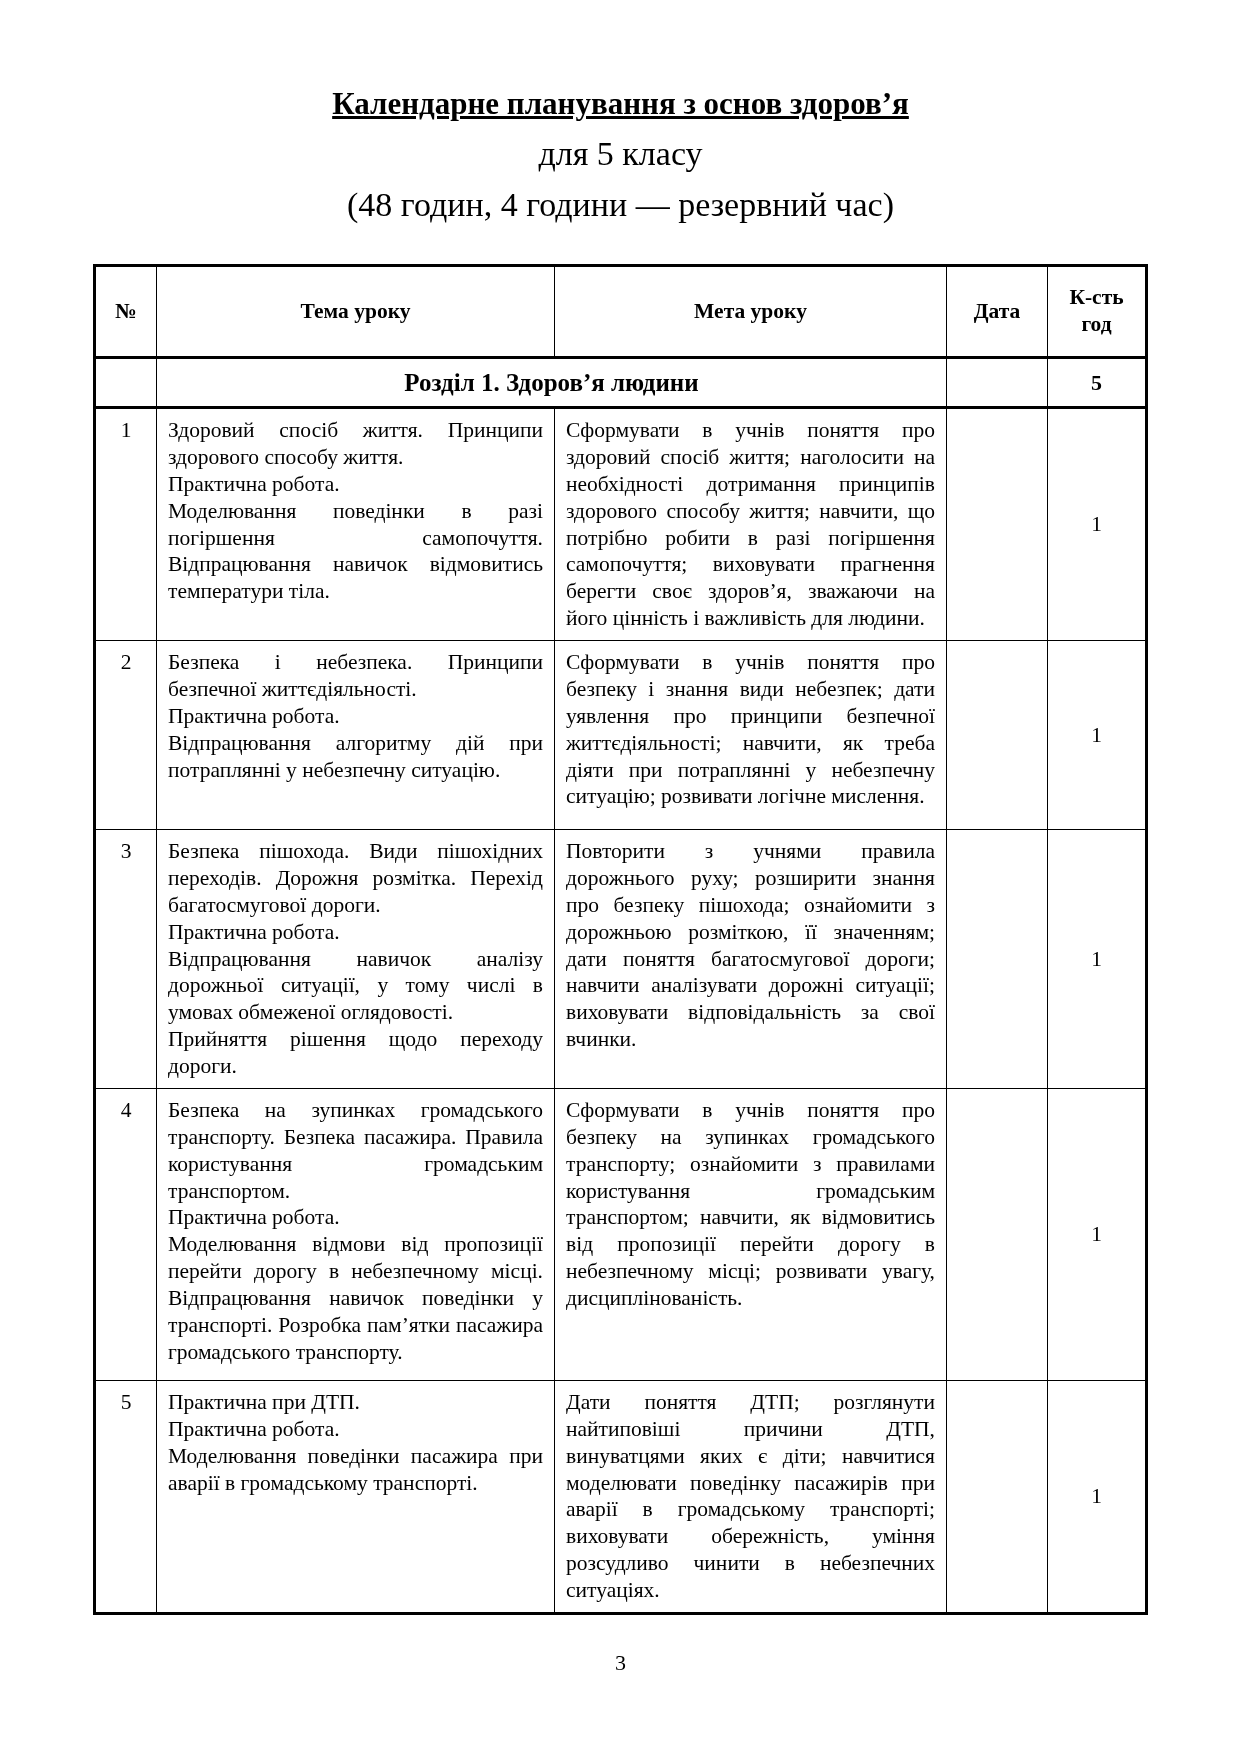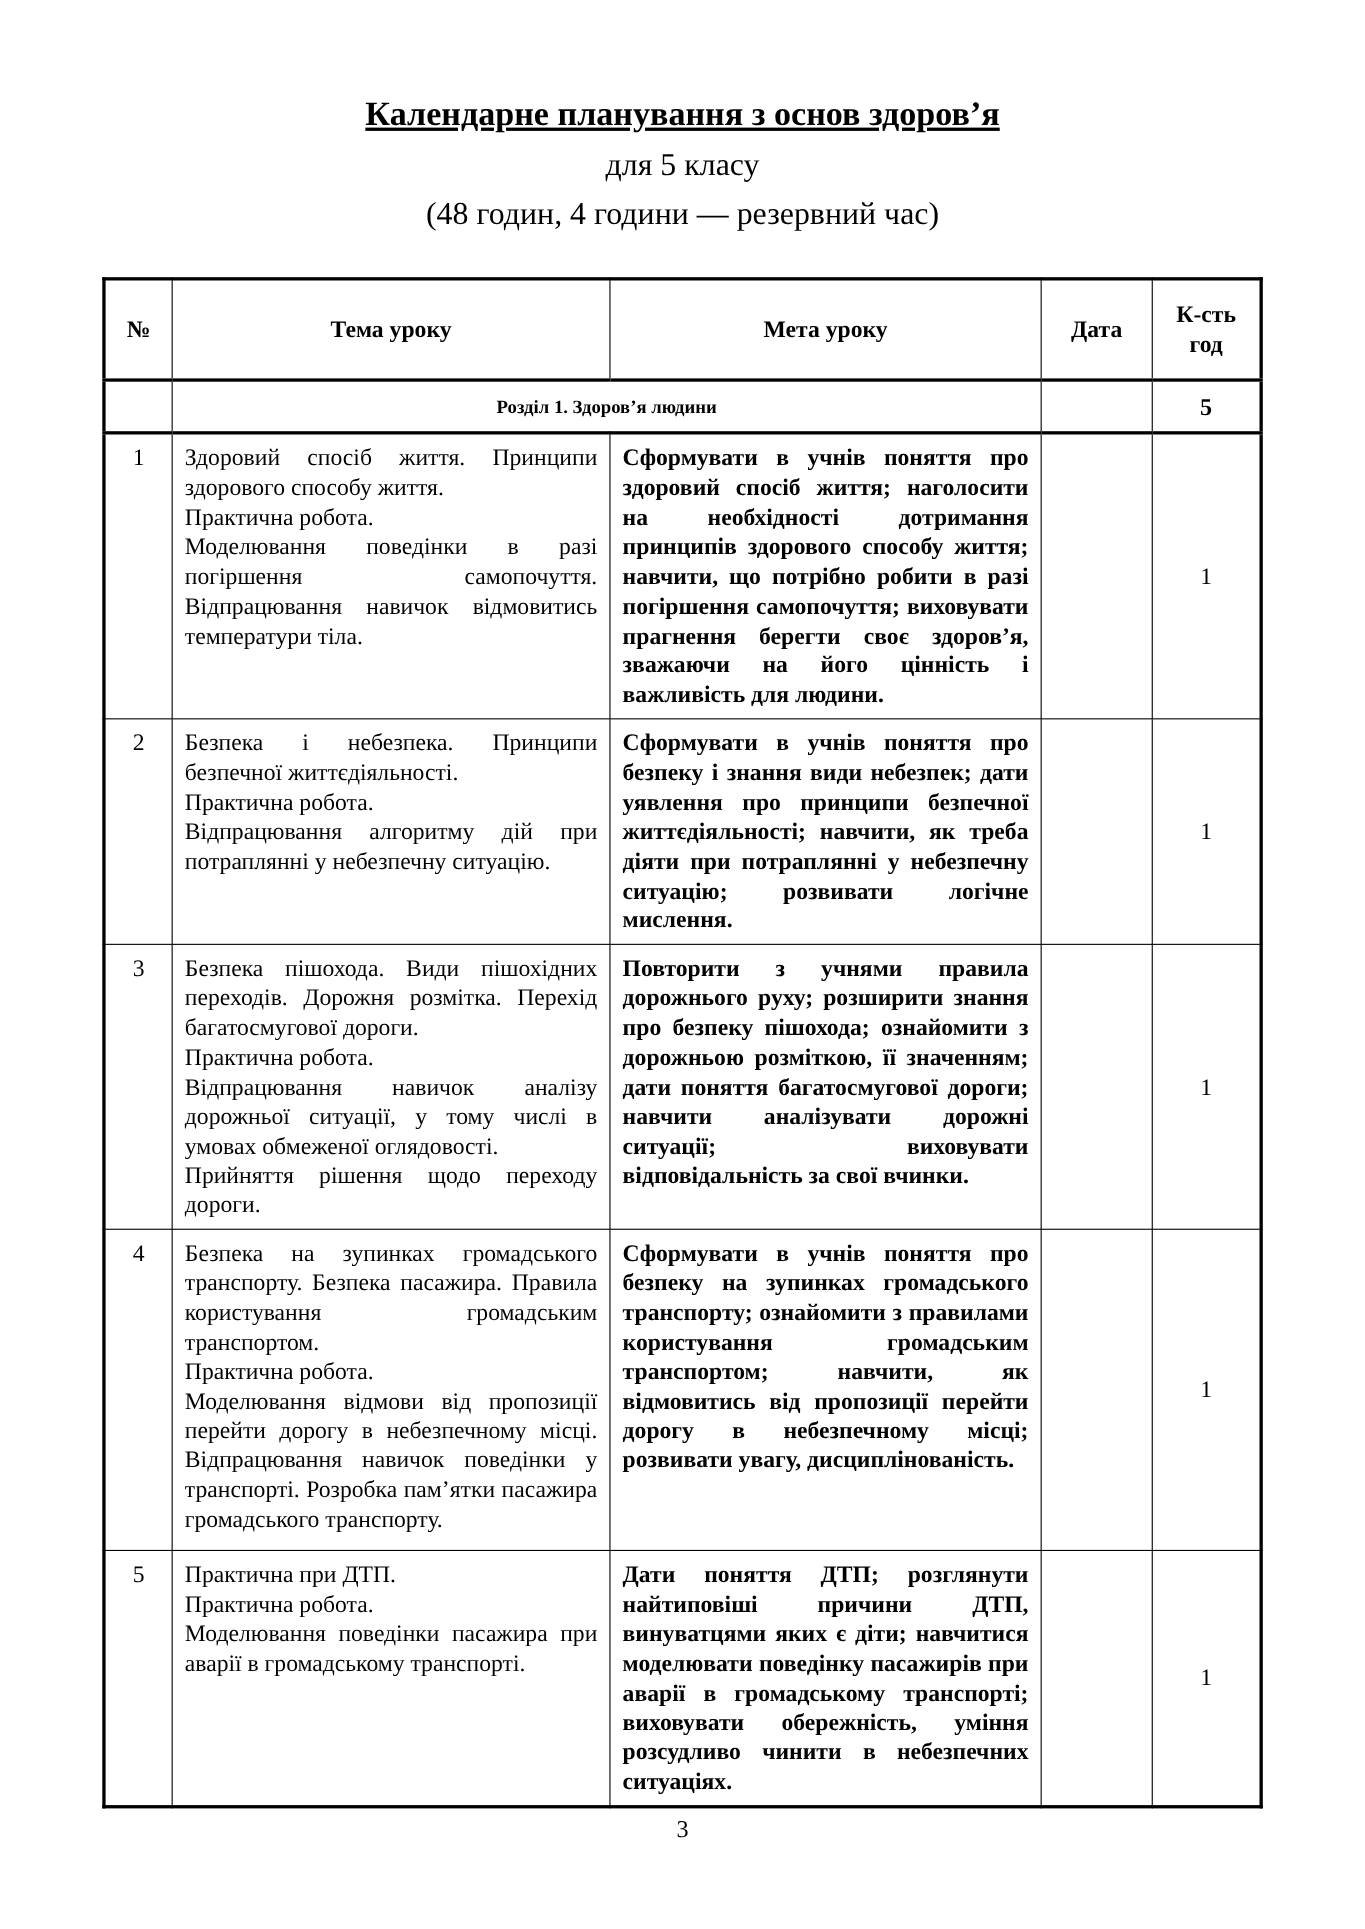--- a/index.html
+++ b/index.html
@@ -18,21 +18,21 @@
   .page-title {
     margin-top: 86px;
     text-align: center;
     font-weight: bold;
     font-size: 31px;
     line-height: 1.15;
     text-decoration: underline;
   }
   .page-subtitle {
     text-align: center;
-    font-size: 29px;
+    font-size: 34px;
     line-height: 1.15;
     margin-top: 12px;
   }
   table.plan-table {
     border-collapse: collapse;
     table-layout: fixed;
     width: 1052px;
     margin: 40px auto 0 auto;
     border: 3px solid #000;
   }
@@ -51,30 +51,30 @@
     border-bottom: 3px solid #000;
     padding: 6px 4px;
   }
   tr.section-row td {
     border-bottom: 3px solid #000;
     vertical-align: middle;
   }
   .section-title-cell {
     font-weight: bold;
     text-align: center;
-    font-size: 17px;
+    font-size: 25px;
   }
   .section-hours-cell {
     font-weight: bold;
     text-align: center;
     font-size: 22px;
   }
   .col-num   { text-align: center; }
   .col-topic { text-align: justify; hyphens: auto; }
-  .col-goal  { text-align: justify; hyphens: auto; font-weight: bold; }
+  .col-goal  { text-align: justify; hyphens: auto; }
   .col-hours { text-align: center; vertical-align: middle; }
   .practical-label { font-weight: normal; text-align: left; }
   
   thead tr { height: 92px; }
   #table-body tr:nth-child(1) { height: 48px;  }
   #table-body tr:nth-child(2) { height: 231px; }
   #table-body tr:nth-child(3) { height: 189px; }
   #table-body tr:nth-child(4) { height: 255px; }
   #table-body tr:nth-child(5) { height: 292px; }
   #table-body tr:nth-child(6) { height: 211px; }

